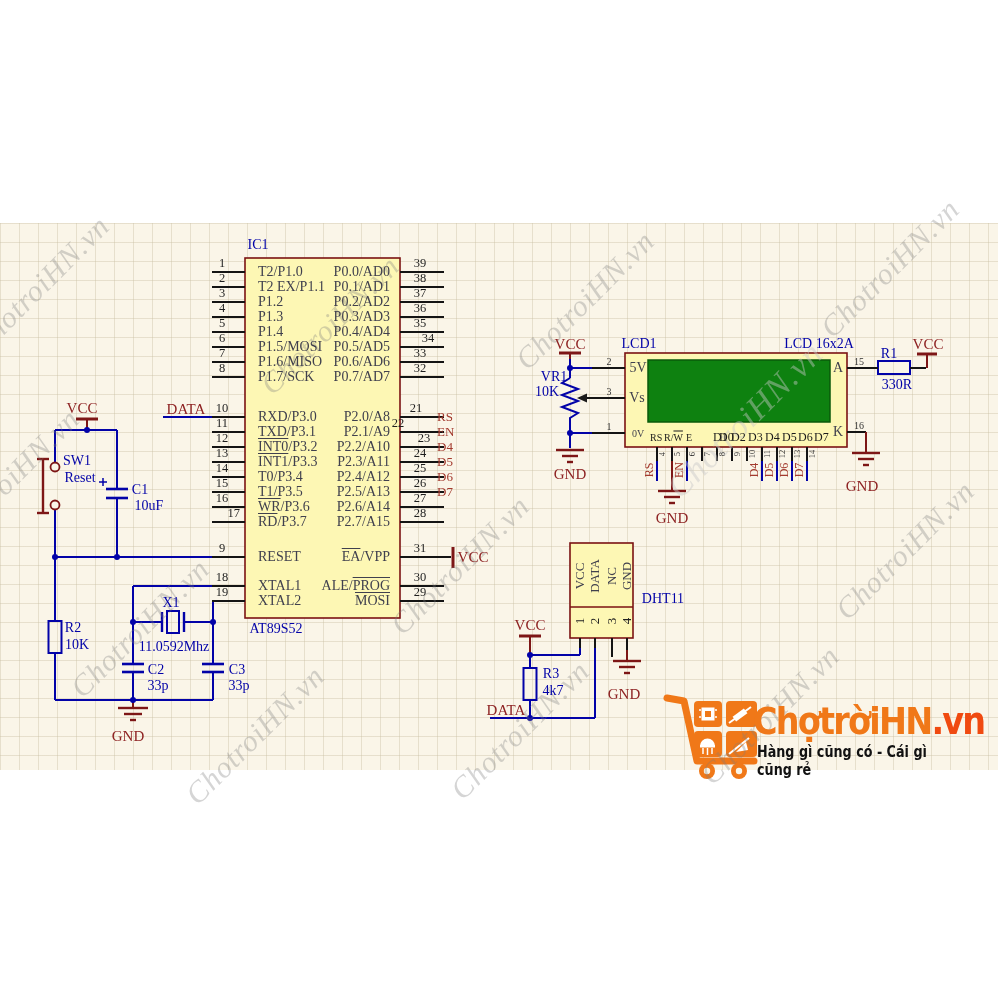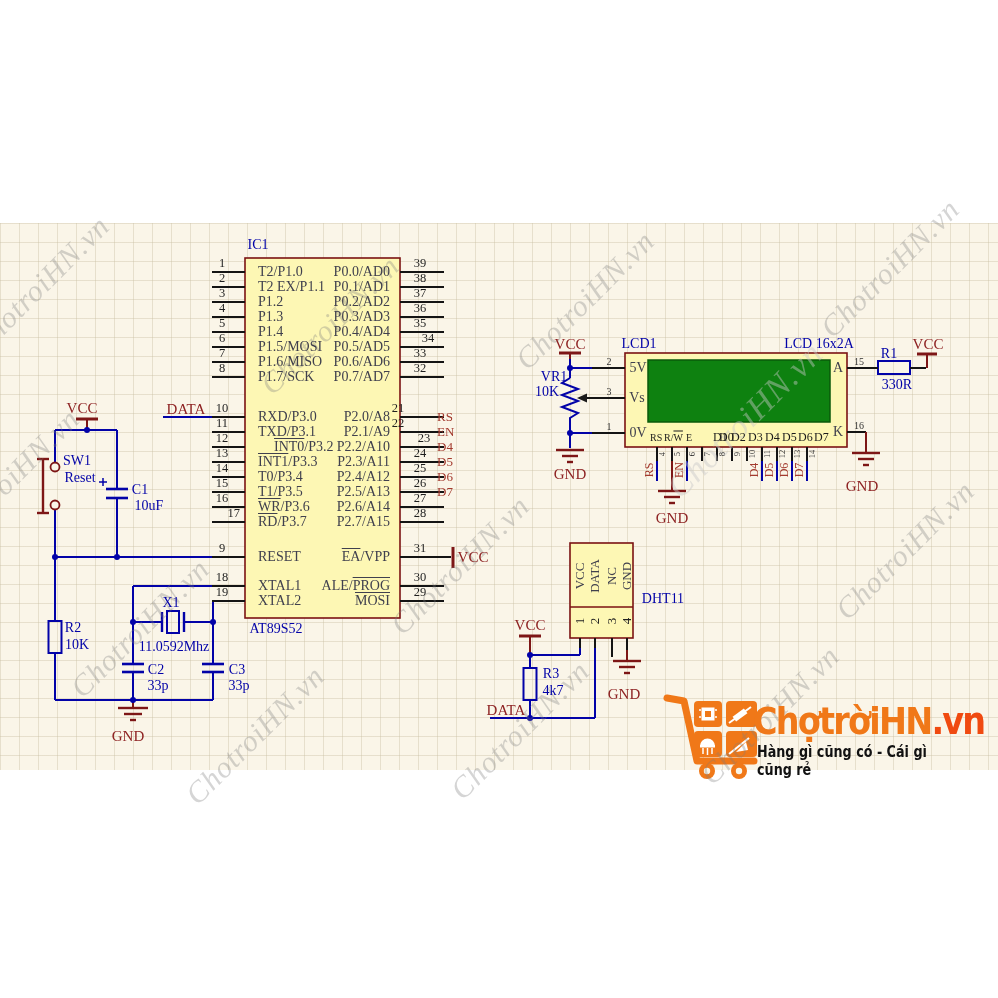--- a/index.html
+++ b/index.html
@@ -320,21 +320,21 @@
 
   <div id="labels">
 
     <span class="t c des" style="left:258px;top:245px">IC1</span>
     <span class="t c des" style="left:276px;top:629px">AT89S52</span>
 
     <span class="t c des" style="left:639px;top:344px">LCD1</span>
     <span class="t c des" style="left:819px;top:344px">LCD 16x2A</span>
     <span class="t c" style="left:638px;top:368px;font-size:14px;color:#40404e">5V</span>
     <span class="t c" style="left:637px;top:398px;font-size:14px;color:#40404e">Vs</span>
-    <span class="t c" style="left:638px;top:433px;font-size:14px;color:#40404e">0V</span>
+    <span class="t c" style="left:638px;top:433px;font-size:10px;color:#40404e">0V</span>
     <span class="t c tiny" style="left:609px;top:361px">2</span>
     <span class="t c tiny" style="left:609px;top:391px">3</span>
     <span class="t c tiny" style="left:609px;top:426px">1</span>
     <span class="t c" style="left:838px;top:368px;font-size:14px;color:#40404e">A</span>
     <span class="t c" style="left:838px;top:432px;font-size:14px;color:#40404e">K</span>
     <span class="t c tiny" style="left:859px;top:361px">15</span>
     <span class="t c tiny" style="left:859px;top:425px">16</span>
 
     <span class="t c des" style="left:663px;top:599px">DHT11</span>
 
@@ -386,21 +386,21 @@
       <span class="pin-name" style="left: 258px; top: 347px;"><span>P1.5/MOSI</span></span>
       <span class="pin-num" style="left: 204px; top: 346px; width: 36px;">7</span>
       <span class="pin-name" style="left: 258px; top: 362px;"><span>P1.6/MISO</span></span>
       <span class="pin-num" style="left: 204px; top: 361px; width: 36px;">8</span>
       <span class="pin-name" style="left: 258px; top: 377px;"><span>P1.7/SCK</span></span>
       <span class="pin-num" style="left: 204px; top: 401px; width: 36px;">10</span>
       <span class="pin-name" style="left: 258px; top: 417px;"><span>RXD/P3.0</span></span>
       <span class="pin-num" style="left: 204px; top: 416px; width: 36px;">11</span>
       <span class="pin-name" style="left: 258px; top: 432px;"><span>TXD/P3.1</span></span>
       <span class="pin-num" style="left: 204px; top: 431px; width: 36px;">12</span>
-      <span class="pin-name" style="left: 274px; top: 447px;"><span class="ov">INT0</span><span>/P3.2</span></span>
+      <span class="pin-name" style="left: 258px; top: 447px;"><span class="ov">INT0</span><span>/P3.2</span></span>
       <span class="pin-num" style="left: 204px; top: 446px; width: 36px;">13</span>
       <span class="pin-name" style="left: 258px; top: 462px;"><span class="ov">INT1</span><span>/P3.3</span></span>
       <span class="pin-num" style="left: 204px; top: 461px; width: 36px;">14</span>
       <span class="pin-name" style="left: 258px; top: 477px;"><span>T0/P3.4</span></span>
       <span class="pin-num" style="left: 204px; top: 476px; width: 36px;">15</span>
       <span class="pin-name" style="left: 258px; top: 492px;"><span>T1/P3.5</span></span>
       <span class="pin-num" style="left: 204px; top: 491px; width: 36px;">16</span>
       <span class="pin-name" style="left: 258px; top: 507px;"><span class="ov">WR</span><span>/P3.6</span></span>
       <span class="pin-num" style="left: 204px; top: 506px; width: 36px; text-align: right;">17</span>
       <span class="pin-name" style="left: 258px; top: 522px;"><span class="ov">RD</span><span>/P3.7</span></span>
@@ -419,21 +419,21 @@
       <span class="pin-num" style="left: 402px; top: 301px; width: 36px;">36</span>
       <span class="pin-name r" style="right: 608px; top: 317px;"><span>P0.3/AD3</span></span>
       <span class="pin-num" style="left: 402px; top: 316px; width: 36px; text-align: center;">35</span>
       <span class="pin-name r" style="right: 608px; top: 332px;"><span>P0.4/AD4</span></span>
       <span class="pin-num" style="left: 416px; top: 331px; width: 24px;">34</span>
       <span class="pin-name r" style="right: 608px; top: 347px;"><span>P0.5/AD5</span></span>
       <span class="pin-num" style="left: 402px; top: 346px; width: 36px;">33</span>
       <span class="pin-name r" style="right: 608px; top: 362px;"><span>P0.6/AD6</span></span>
       <span class="pin-num" style="left: 402px; top: 361px; width: 36px; border-radius: 7px;">32</span>
       <span class="pin-name r" style="right: 608px; top: 377px;"><span>P0.7/AD7</span></span>
-      <span class="pin-num" style="left: 380px; top: 401px; width: 36px;">21</span>
+      <span class="pin-num" style="left: 398px; top: 401px; width: 36px;">21</span>
       <span class="pin-name r" style="right: 608px; top: 417px;"><span>P2.0/A8</span></span>
       <span class="net-label" style="left: 437px; top: 417px;">RS</span>
       <span class="pin-num" style="left: 390px; top: 416px; width: 16px;">22</span>
       <span class="pin-name r" style="right: 608px; top: 432px;"><span>P2.1/A9</span></span>
       <span class="net-label" style="left: 437px; top: 432px;">EN</span>
       <span class="pin-num" style="left: 402px; top: 431px; width: 44px;">23</span>
       <span class="pin-name r" style="right: 608px; top: 447px;"><span>P2.2/A10</span></span>
       <span class="net-label" style="left: 437px; top: 447px;">D4</span>
       <span class="pin-num" style="left: 402px; top: 446px; width: 36px;">24</span>
       <span class="pin-name r" style="right: 608px; top: 462px;"><span>P2.3/A11</span></span>

